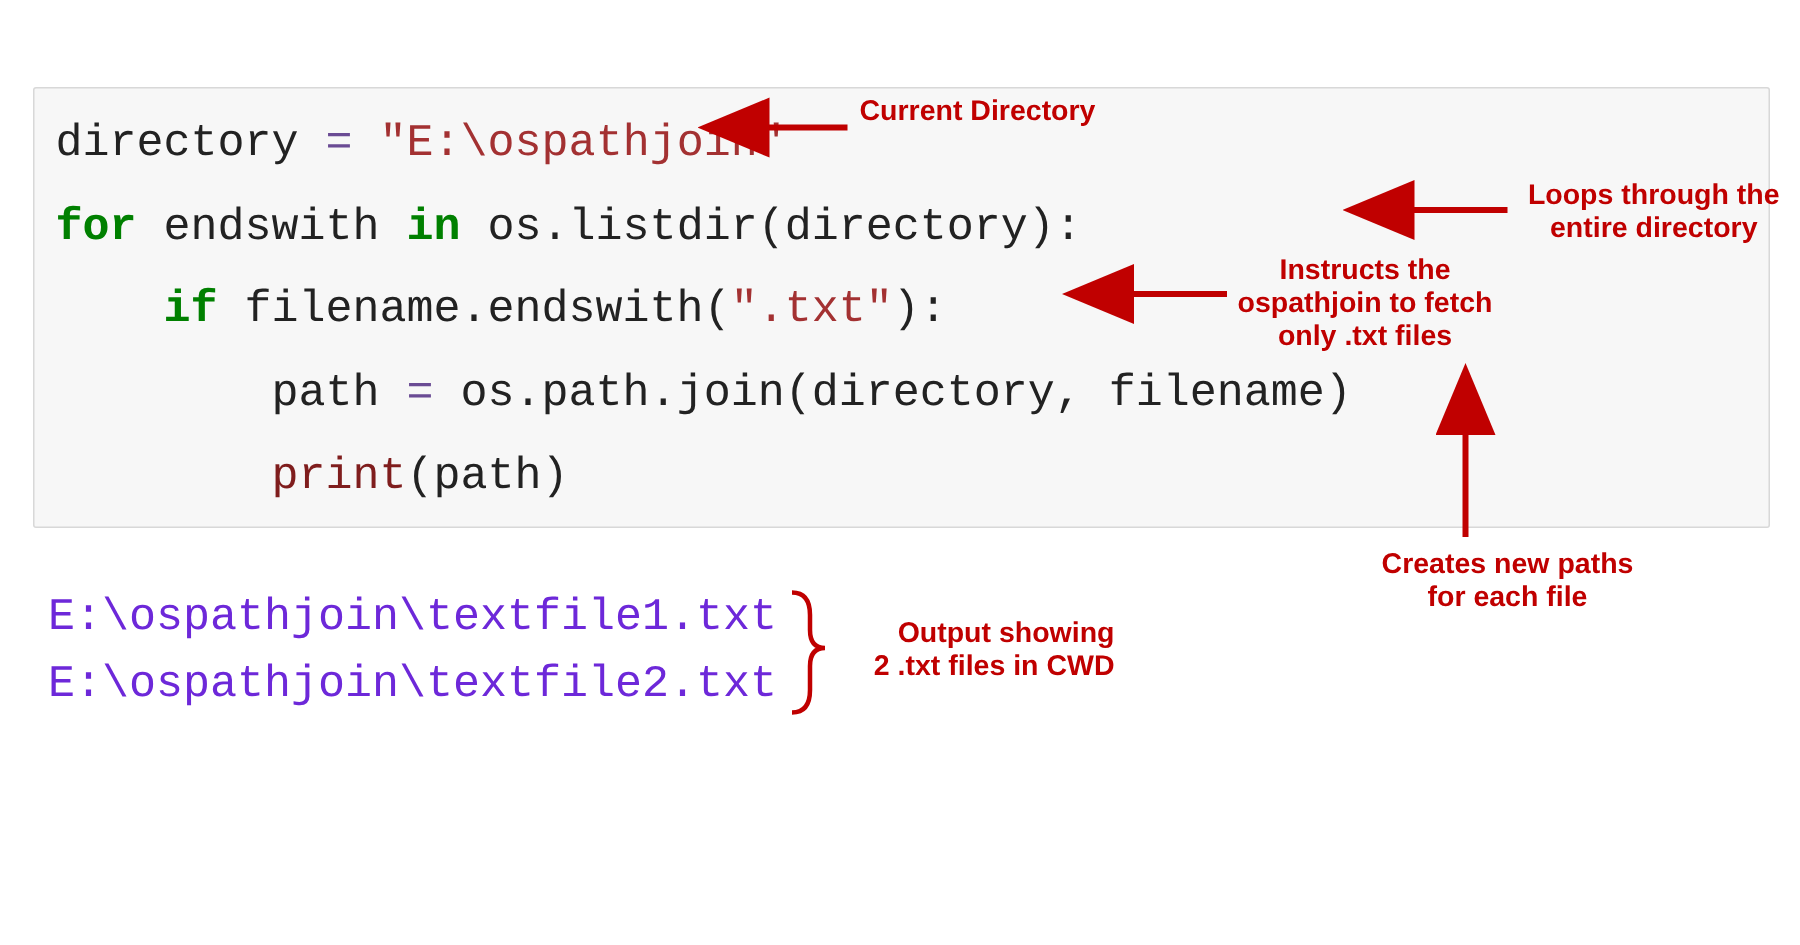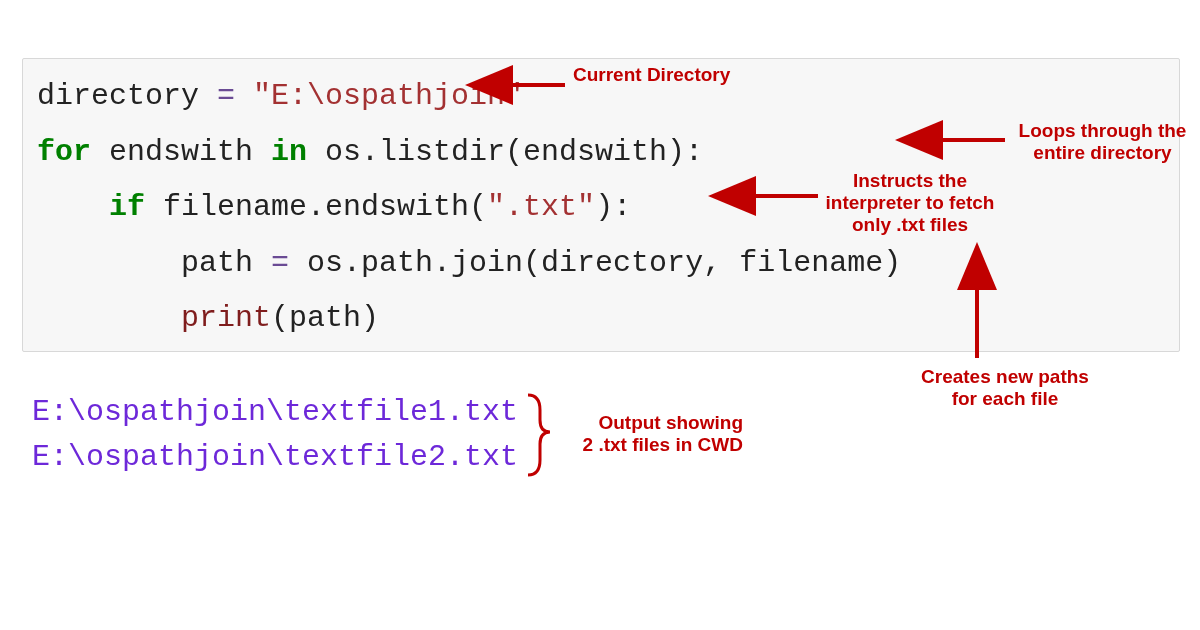--- a/index.html
+++ b/index.html
@@ -54,35 +54,35 @@
     position: absolute;
     left: 0; top: 0;
     width: 1200px; height: 630px;
     pointer-events: none;
   }
 </style>
 </head>
 <body>
 
 <div class="codebox"><span class="name">directory </span><span class="op">=</span><span> </span><span class="str">"E:\ospathjoin"</span>
-<span class="kw">for</span><span> endswith </span><span class="kw">in</span><span> os.listdir(endswith):</span>
+<span class="kw">for</span><span> endswith </span><span class="kw">in</span><span> os.listdir(directory):</span>
 <span>    </span><span class="kw">if</span><span> filename.endswith(</span><span class="str">".txt"</span><span>):</span>
 <span>        </span><span>path </span><span class="op">=</span><span> os.path.join(directory, filename)</span>
 <span>        </span><span class="func">print</span><span>(path)</span></div>
 
 <div class="output"><span>E:\ospathjoin\textfile1.txt</span>
 <span>E:\ospathjoin\textfile2.txt</span></div>
 
 <div class="annot" style="left:573px; top:64px; text-align:left;">Current Directory</div>
 
 <div class="annot" style="left:1010px; top:120px; width:185px;">Loops through the
 entire directory</div>
 
 <div class="annot" style="left:820px; top:170px; width:180px;">Instructs the
-interpreter to fetch
+ospathjoin to fetch
 only .txt files</div>
 
 <div class="annot" style="left:905px; top:366px; width:200px;">Creates new paths
 for each file</div>
 
 <div class="annot" style="left:553px; top:412px; width:190px; text-align:right;">Output showing
 2 .txt files in CWD</div>
 
 <svg class="overlay" viewBox="0 0 1200 630">
   <defs>

